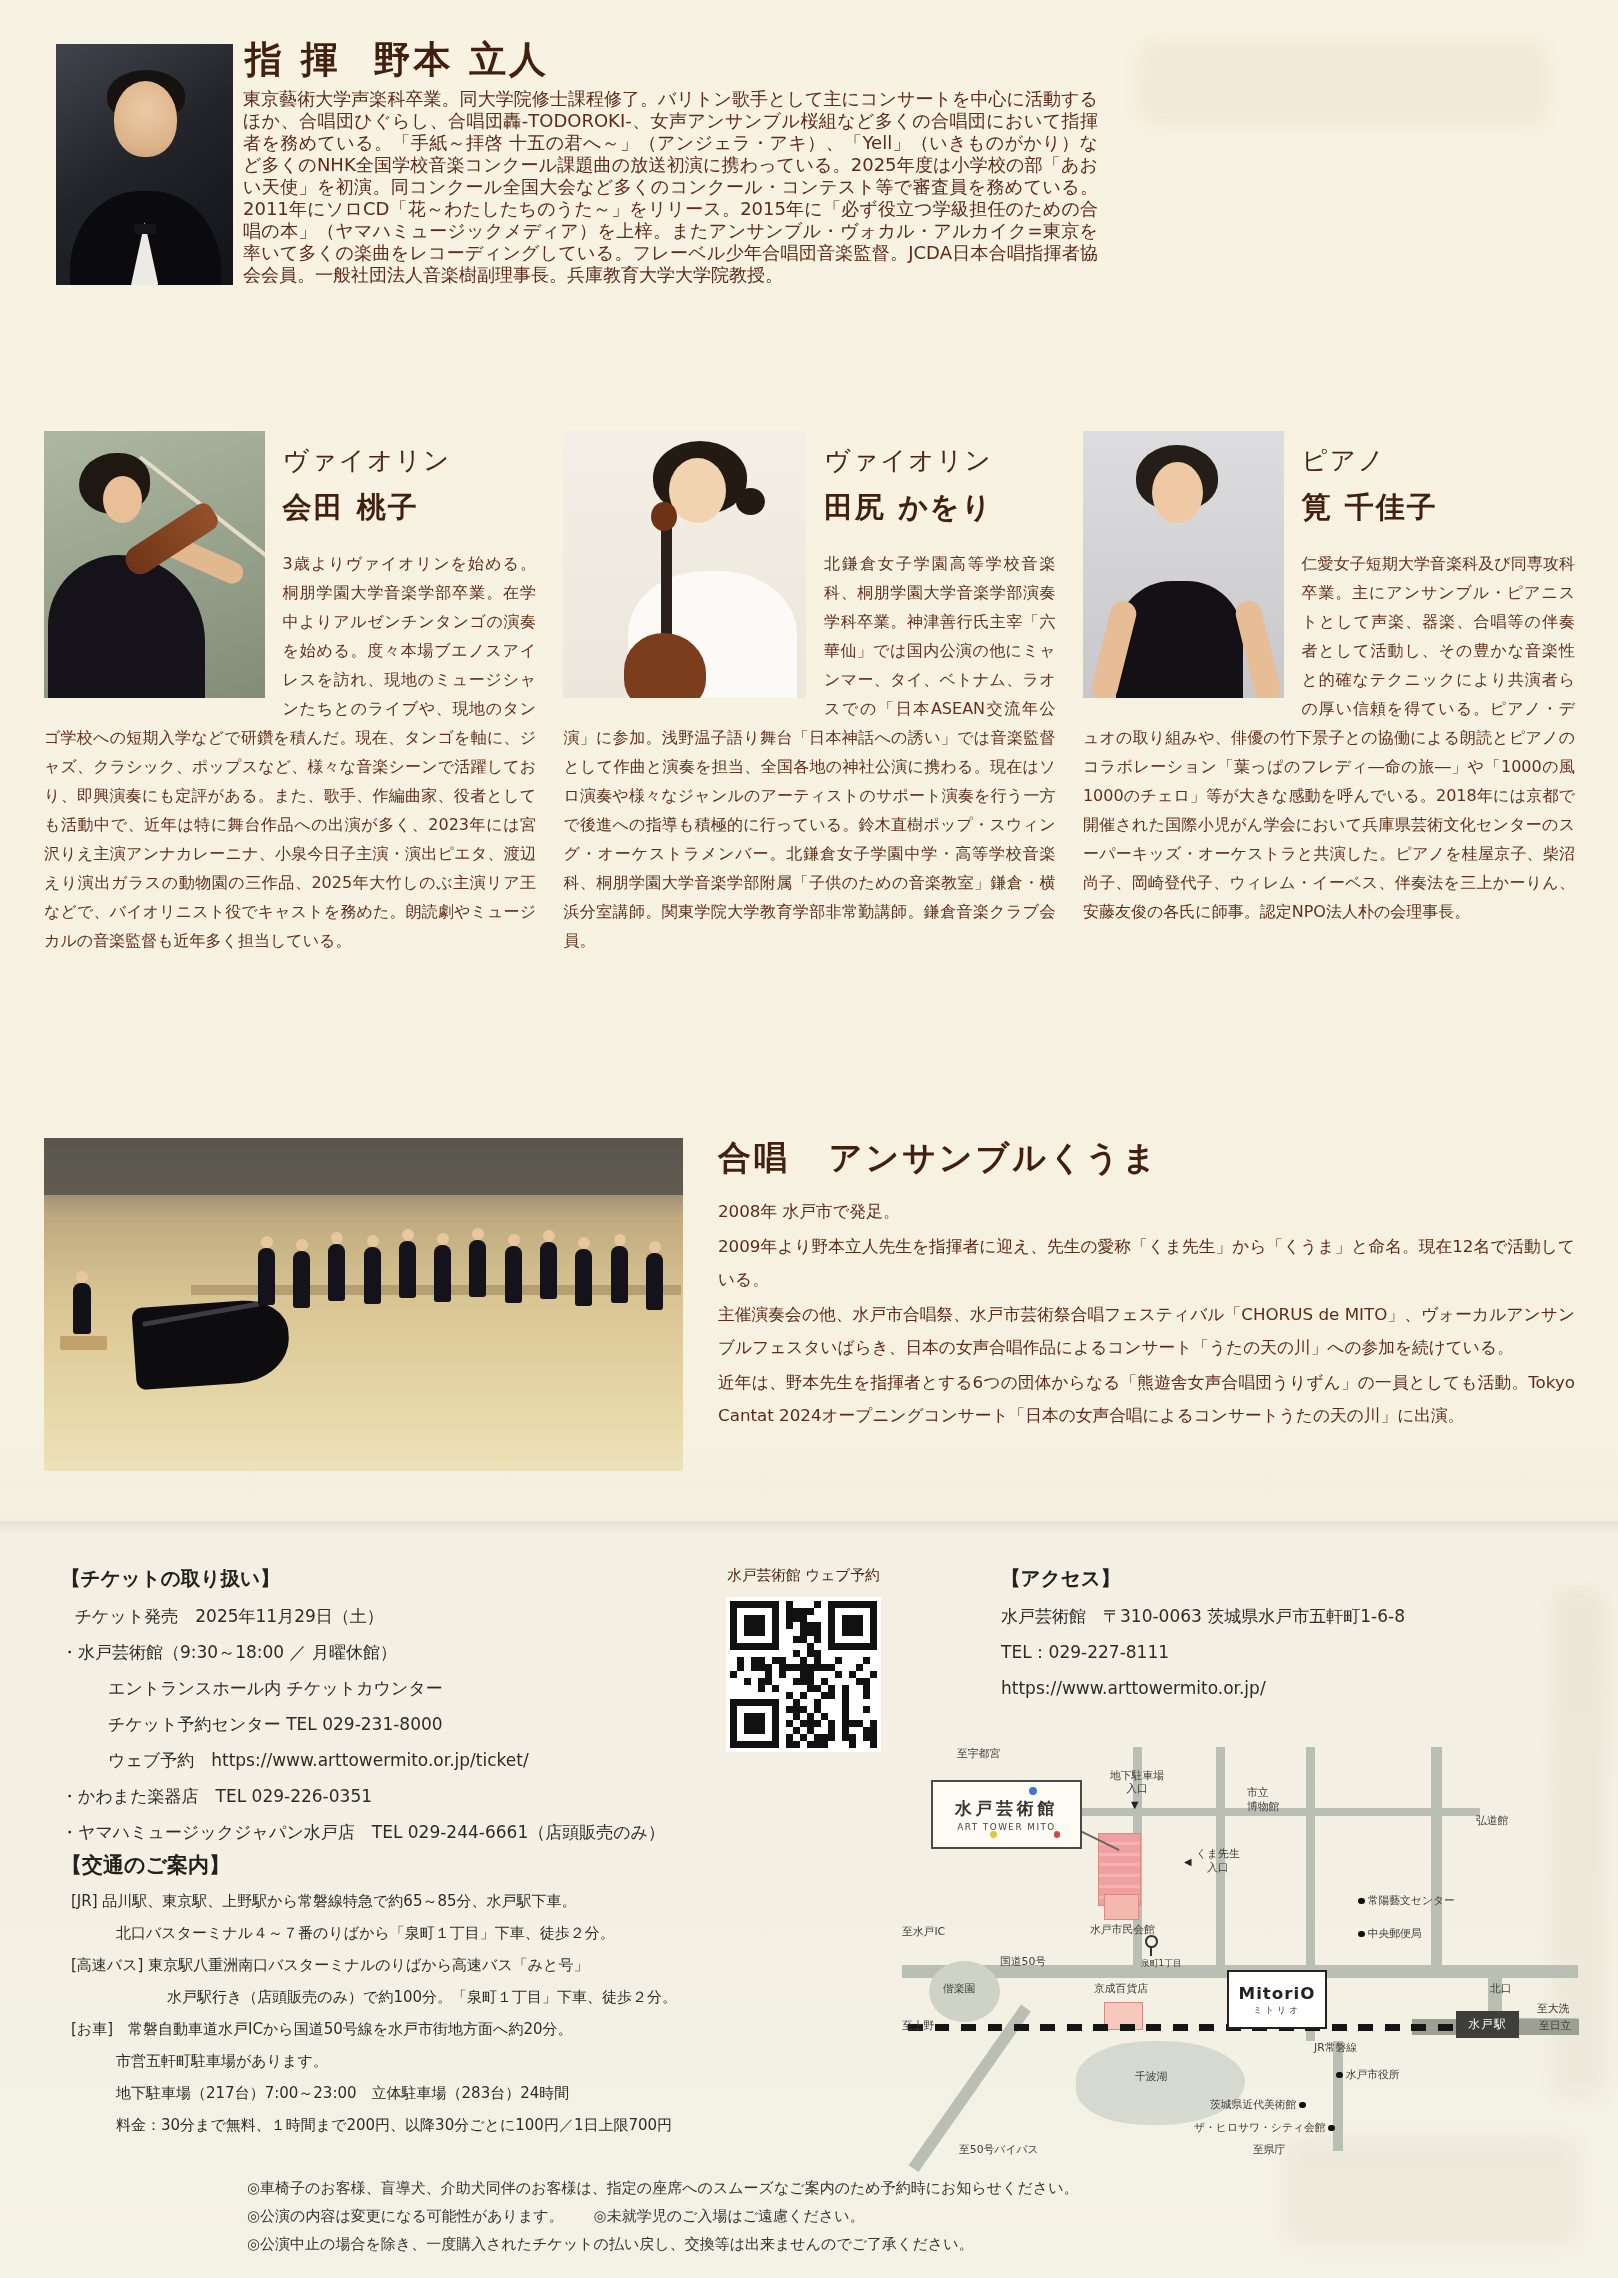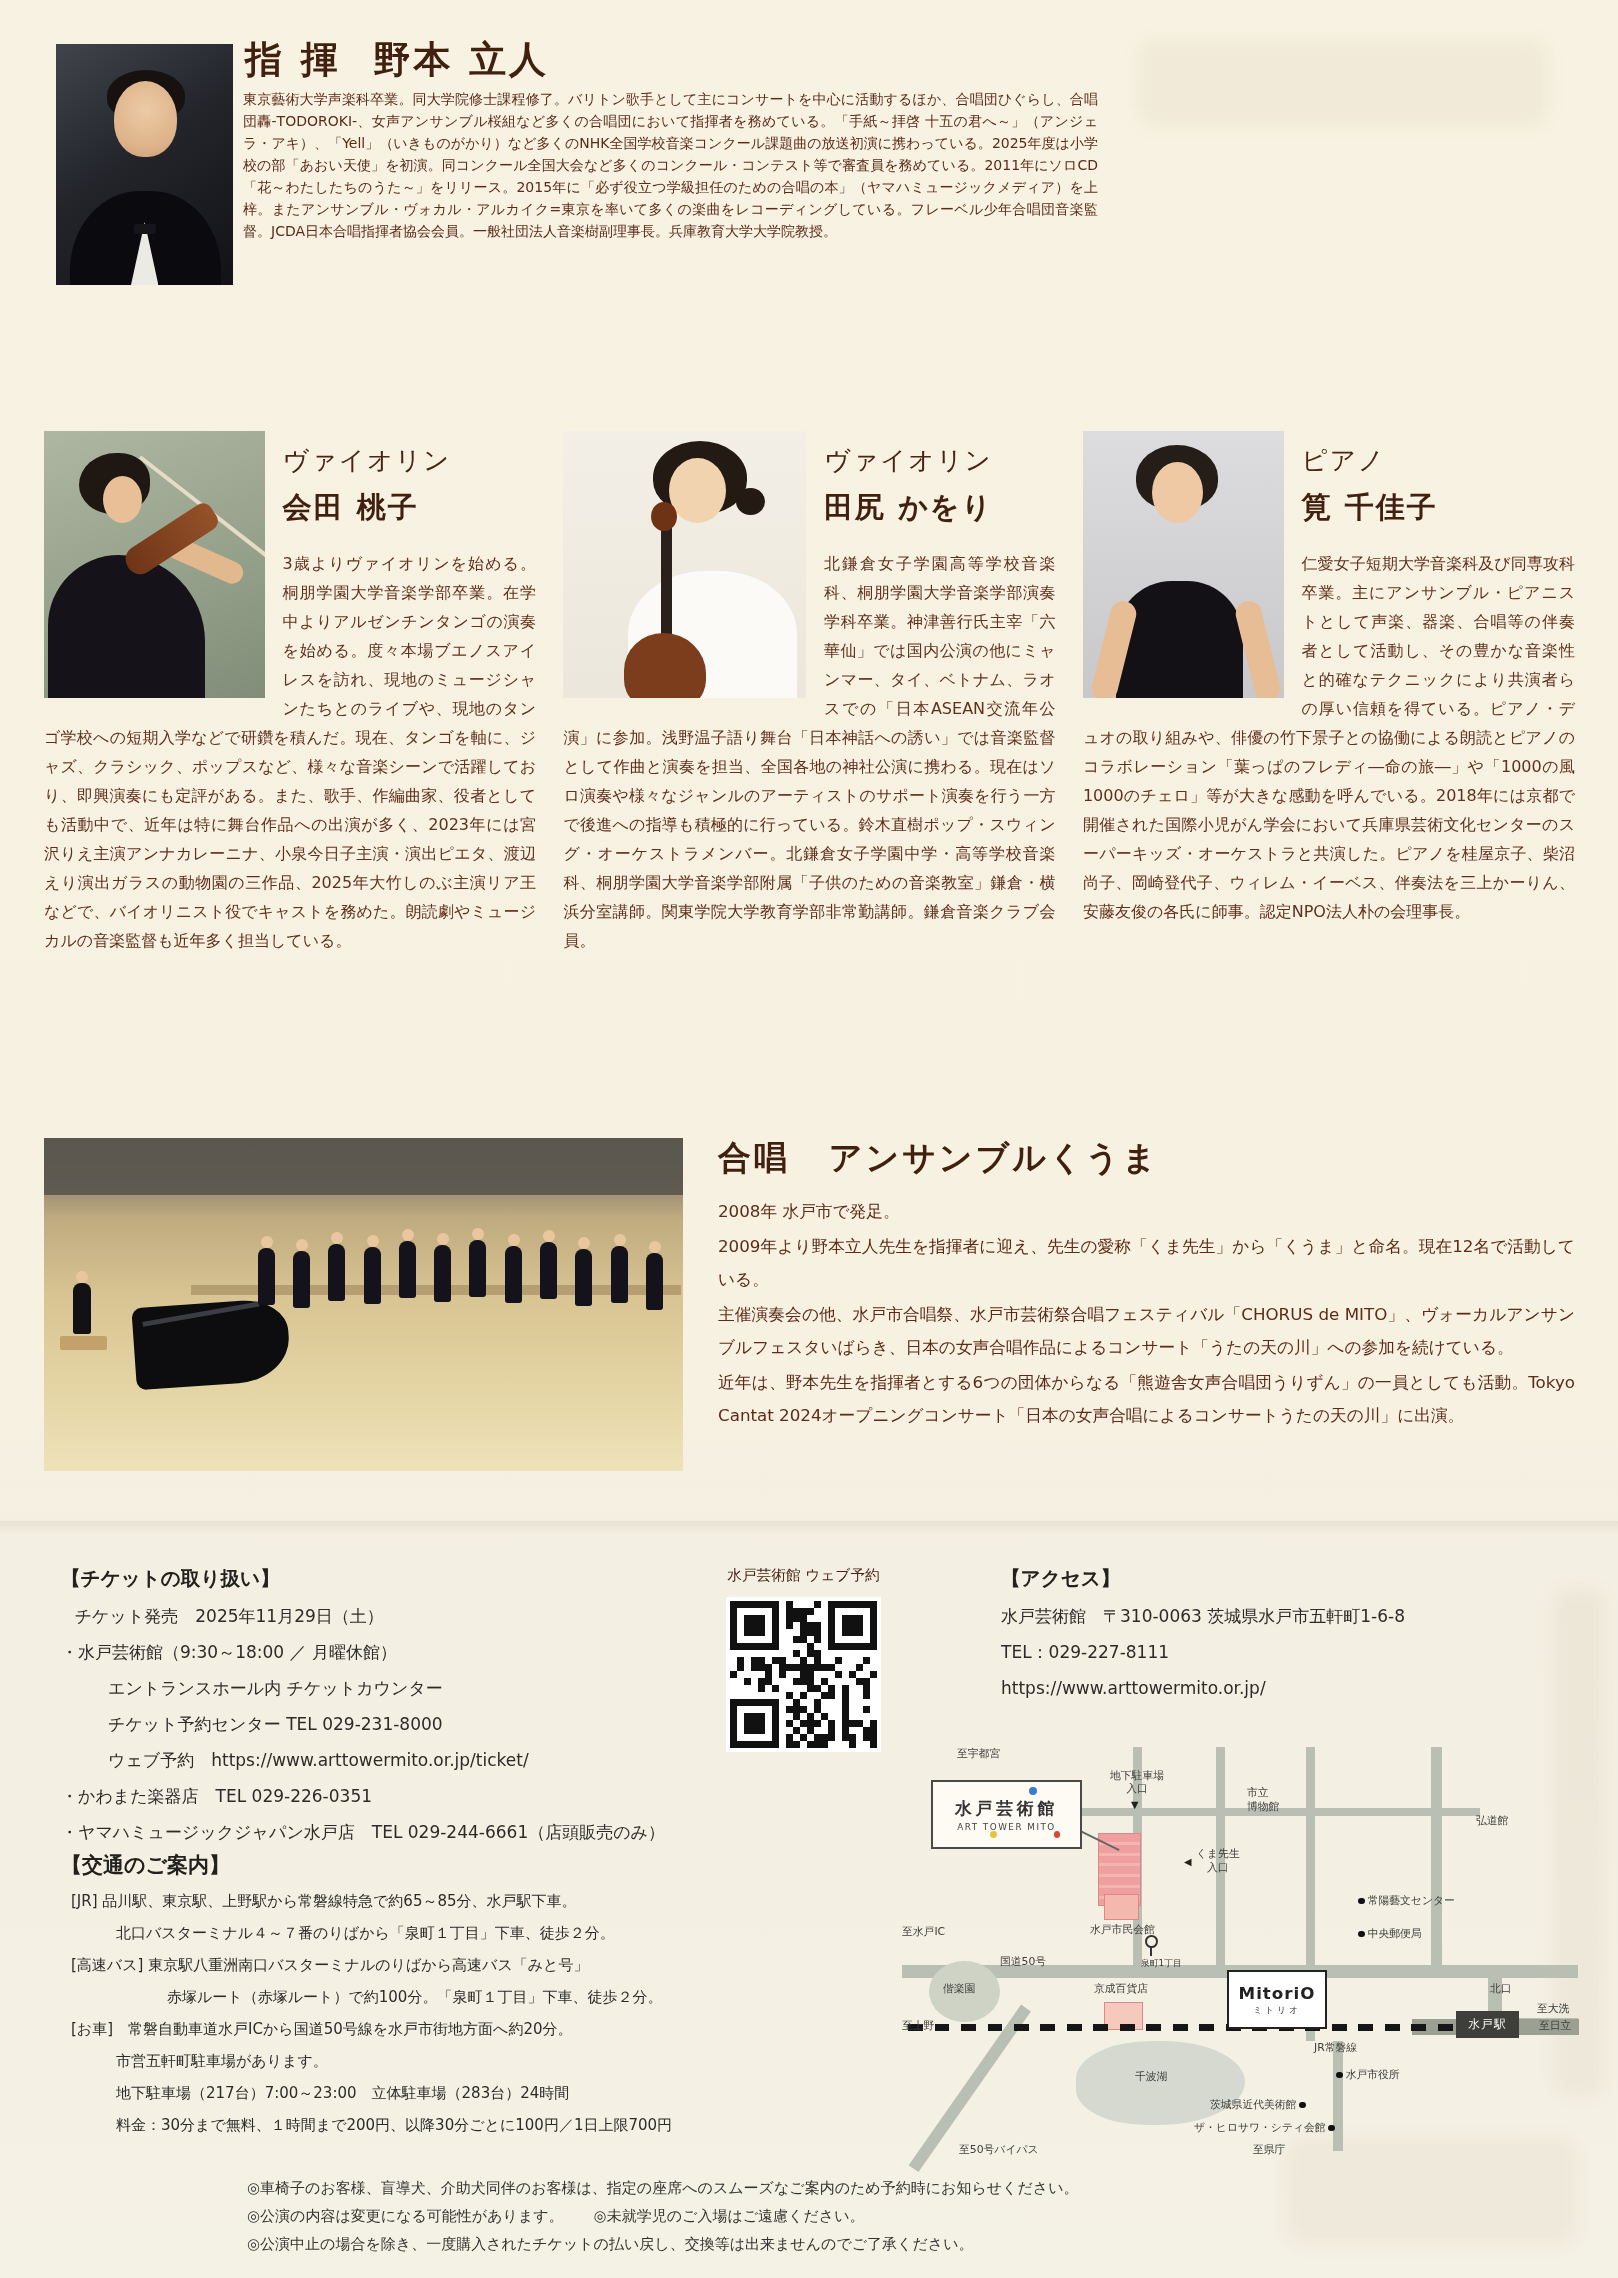--- a/index.html
+++ b/index.html
@@ -14,21 +14,21 @@
   .cond-photo{position:absolute;left:56px;top:44px;width:177px;height:241px;overflow:hidden;
       background:linear-gradient(145deg,#41444c 0%,#23252b 45%,#121217 100%);}
   .cond-photo .hair{position:absolute;left:51px;top:25.5px;width:78px;height:51px;background:#17120f;border-radius:50% 50% 42% 42%;}
   .cond-photo .head{position:absolute;left:58px;top:37px;width:63px;height:76px;border-radius:50% 50% 46% 46%;
       background:radial-gradient(circle at 50% 38%,#eccba4 0%,#dcb188 70%,#c79a73 100%);}
   .cond-photo .torso{position:absolute;left:13.7px;bottom:-7.8px;width:151px;height:102px;background:#0b0b0f;border-radius:46% 46% 0 0/78% 78% 0 0;}
   .cond-photo .shirt{position:absolute;left:75px;bottom:0;width:27.4px;height:63px;background:#eceae4;clip-path:polygon(50% 0,100% 100%,0 100%);}
   .cond-photo .bowtie{position:absolute;left:78px;bottom:51px;width:21.6px;height:9.8px;background:#15151a;border-radius:2px;}
   .cond-head{position:absolute;left:245px;top:35px;font-size:37px;font-weight:bold;color:#42200f;letter-spacing:2.9px;}
   .cond-head .gap{display:inline-block;width:33px;}
-  .cond-bio{position:absolute;left:243px;top:88px;width:855px;font-size:14px;line-height:22px;color:#5d2a18;text-align:justify;}
+  .cond-bio{position:absolute;left:243px;top:88px;width:855px;font-size:18px;line-height:22px;color:#5d2a18;text-align:justify;}
 
   
   .perf-row{position:absolute;left:44px;top:431px;width:1531px;display:flex;gap:27.4px;}
   .perf-col{flex:1;min-width:0;}
   .perf-photo{float:left;margin:0 17.6px 11.8px 0;position:relative;overflow:hidden;}
   .perf-role{font-size:25.5px;color:#4a2415;padding-top:11.8px;letter-spacing:2px;}
   .perf-name{font-size:29px;font-weight:bold;color:#42200f;letter-spacing:2px;margin:9.8px 0 21.6px 0;}
   .perf-bio{margin:0;font-size:16px;line-height:29px;text-align:justify;color:#60301d;}
   .ph1{width:221px;height:267px;background:linear-gradient(160deg,#adb7a2 0%,#96a18c 55%,#828d79 100%);}
   .ph1 .hair{position:absolute;left:35px;top:21.6px;width:71px;height:61px;background:#1e1712;border-radius:55% 45% 50% 50%;}
@@ -389,21 +389,21 @@
     <div class="ln">水戸芸術館　〒310-0063 茨城県水戸市五軒町1-6-8</div>
     <div class="ln">TEL：029-227-8111</div>
     <div class="ln">https://www.arttowermito.or.jp/</div>
   </div>
 
   <div class="transport info">
     <div class="blk-h">【交通のご案内】</div>
     <div class="ln t-a">[JR] 品川駅、東京駅、上野駅から常磐線特急で約65～85分、水戸駅下車。</div>
     <div class="ln t-b">北口バスターミナル４～７番のりばから「泉町１丁目」下車、徒歩２分。</div>
     <div class="ln t-a">[高速バス] 東京駅八重洲南口バスターミナルのりばから高速バス「みと号」</div>
-    <div class="ln t-c">赤塚ルート（赤塚ルート）で約100分。「泉町１丁目」下車、徒歩２分。</div>
+    <div class="ln t-c">水戸駅行き（店頭販売のみ）で約100分。「泉町１丁目」下車、徒歩２分。</div>
     <div class="ln t-a">[お車]　常磐自動車道水戸ICから国道50号線を水戸市街地方面へ約20分。</div>
     <div class="ln t-b">市営五軒町駐車場があります。</div>
     <div class="ln t-b">地下駐車場（217台）7:00～23:00　立体駐車場（283台）24時間</div>
     <div class="ln t-b">料金：30分まで無料、１時間まで200円、以降30分ごとに100円／1日上限700円</div>
   </div>
 
   <div class="map">
 
     <div class="road" style="left:231px;top:0;width:8.8px;height:223px;"></div>
     <div class="road" style="left:314px;top:0;width:8.8px;height:223px;"></div>

